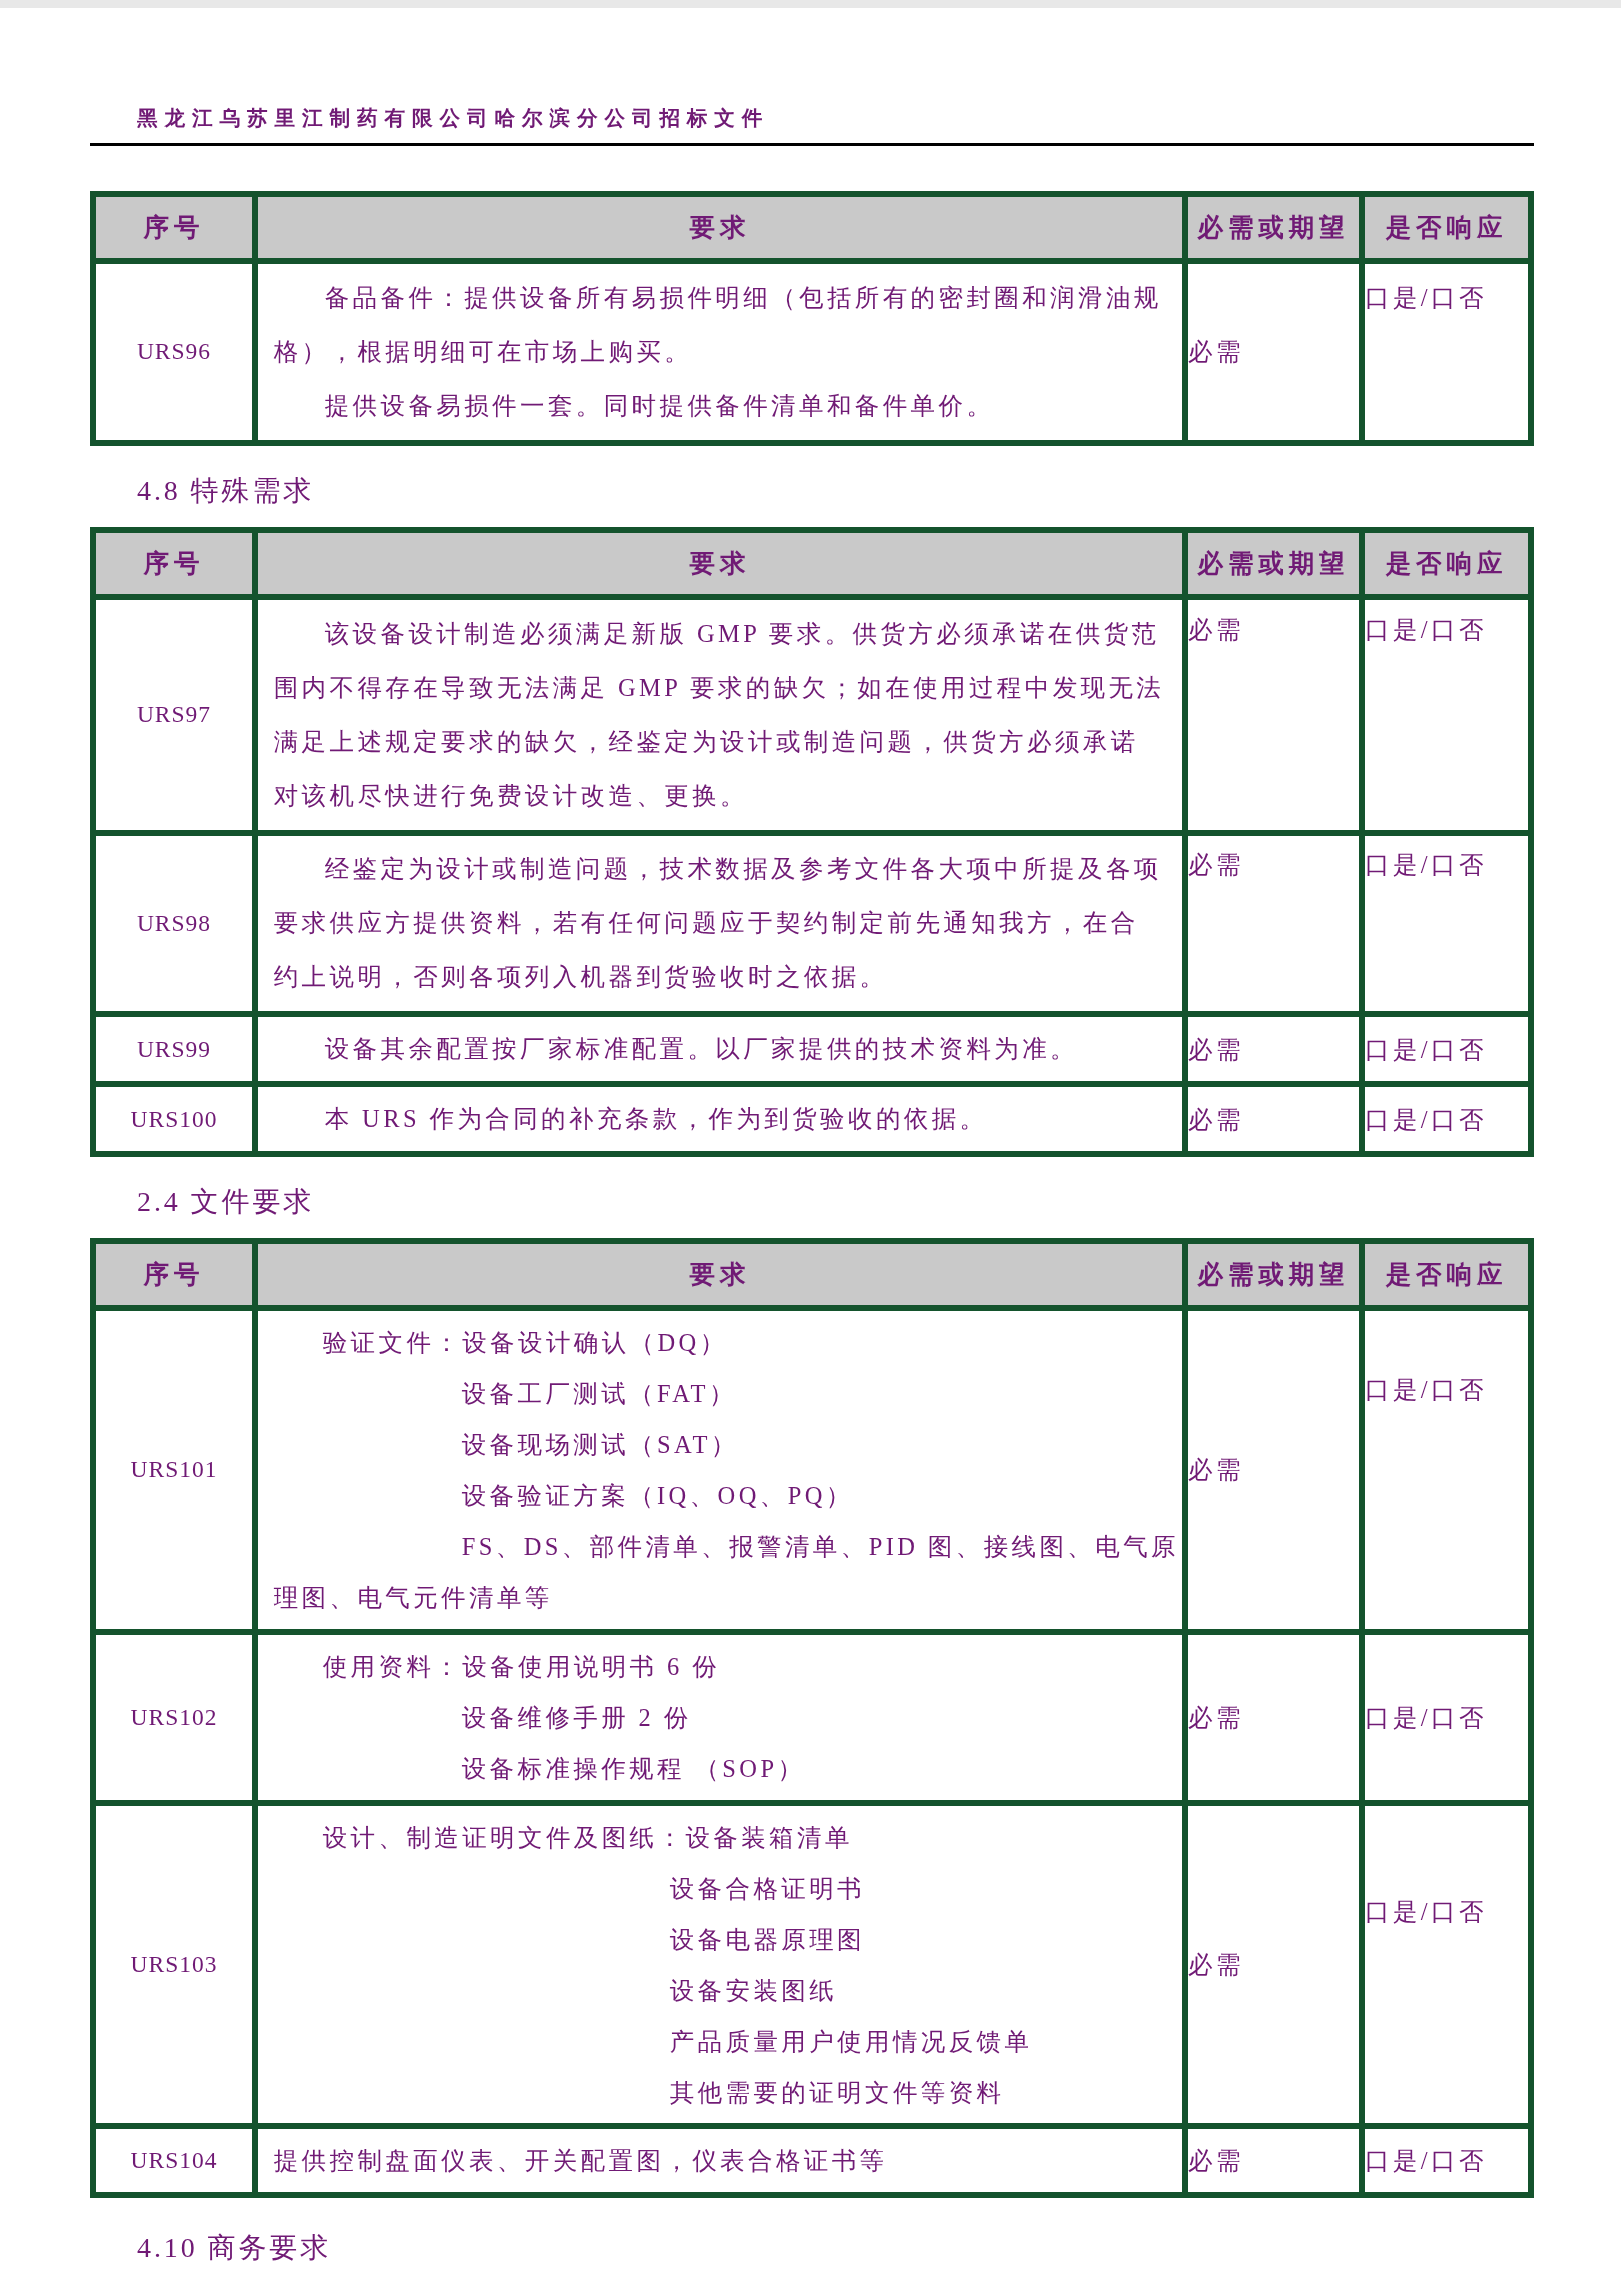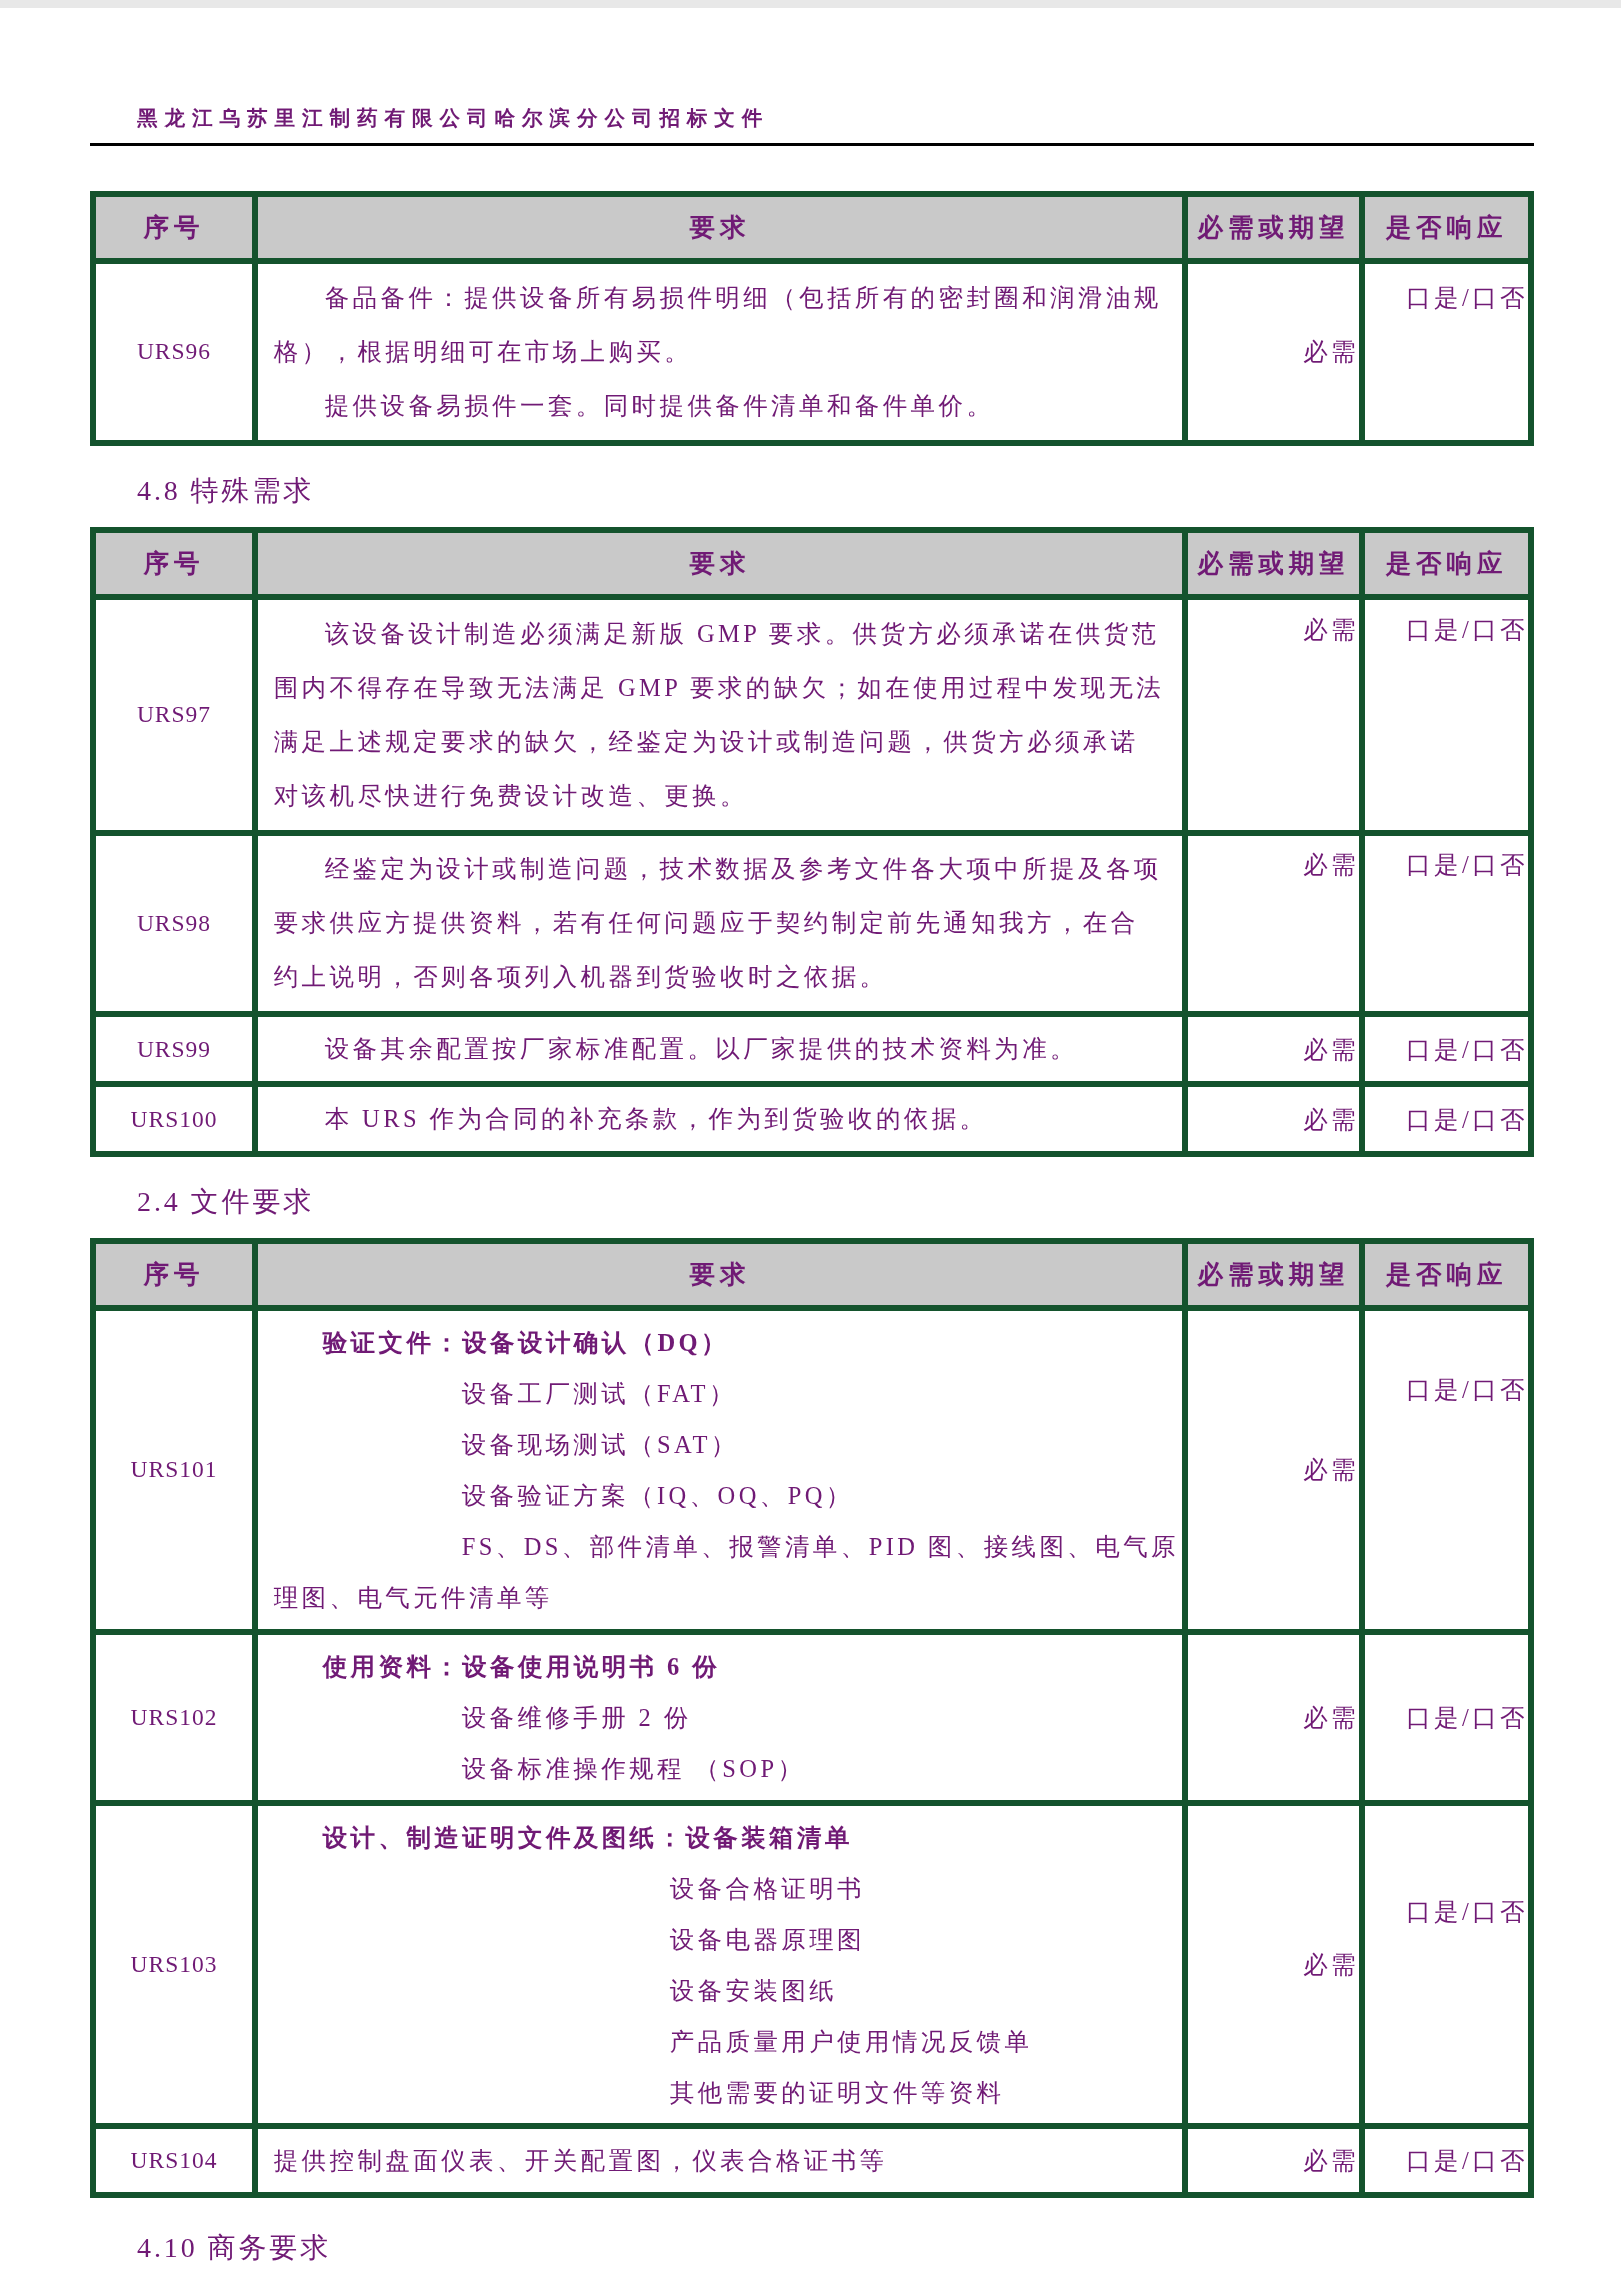--- a/index.html
+++ b/index.html
@@ -66,36 +66,36 @@
     text-align:center;
     letter-spacing:1px;
     font-size:23.5px;
   }
   .cell-req {
     padding:6.9px 15.7px;
     line-height:54px;
   }
   .cell-req p { margin:0; text-indent:51px; }
   .cell-need, .cell-resp {
-    text-align:right;
+    text-align:left;
     white-space:nowrap;
     line-height:43px;
   }
   
   tr.row-min .cell-req { padding-top:4.9px; padding-bottom:4.9px; }
 
   
   tr.va-top .cell-need, tr.va-top .cell-resp { vertical-align:top; padding-top:7.8px; }
   
   tr.resp-top .cell-resp { vertical-align:top; padding-top:11.8px; }
 
   
   table.t3 .cell-req { line-height:51px; padding:5.9px 15.7px; }
   table.t3 .ln { white-space:nowrap; }
-  .ind2  { padding-left:49px;font-weight:bold; }
+  .ind2  { padding-left:49px; }
   .ind7  { padding-left:188px; }
   .ind15 { padding-left:396px; }
   tr.resp-hi1 .cell-resp { vertical-align:top; padding-top:57px; }
   tr.resp-hi2 .cell-resp { vertical-align:top; padding-top:84px; }
 
   
   .page-num {
     margin-top:57px;
     text-align:center;
     font-size:18.6px;

